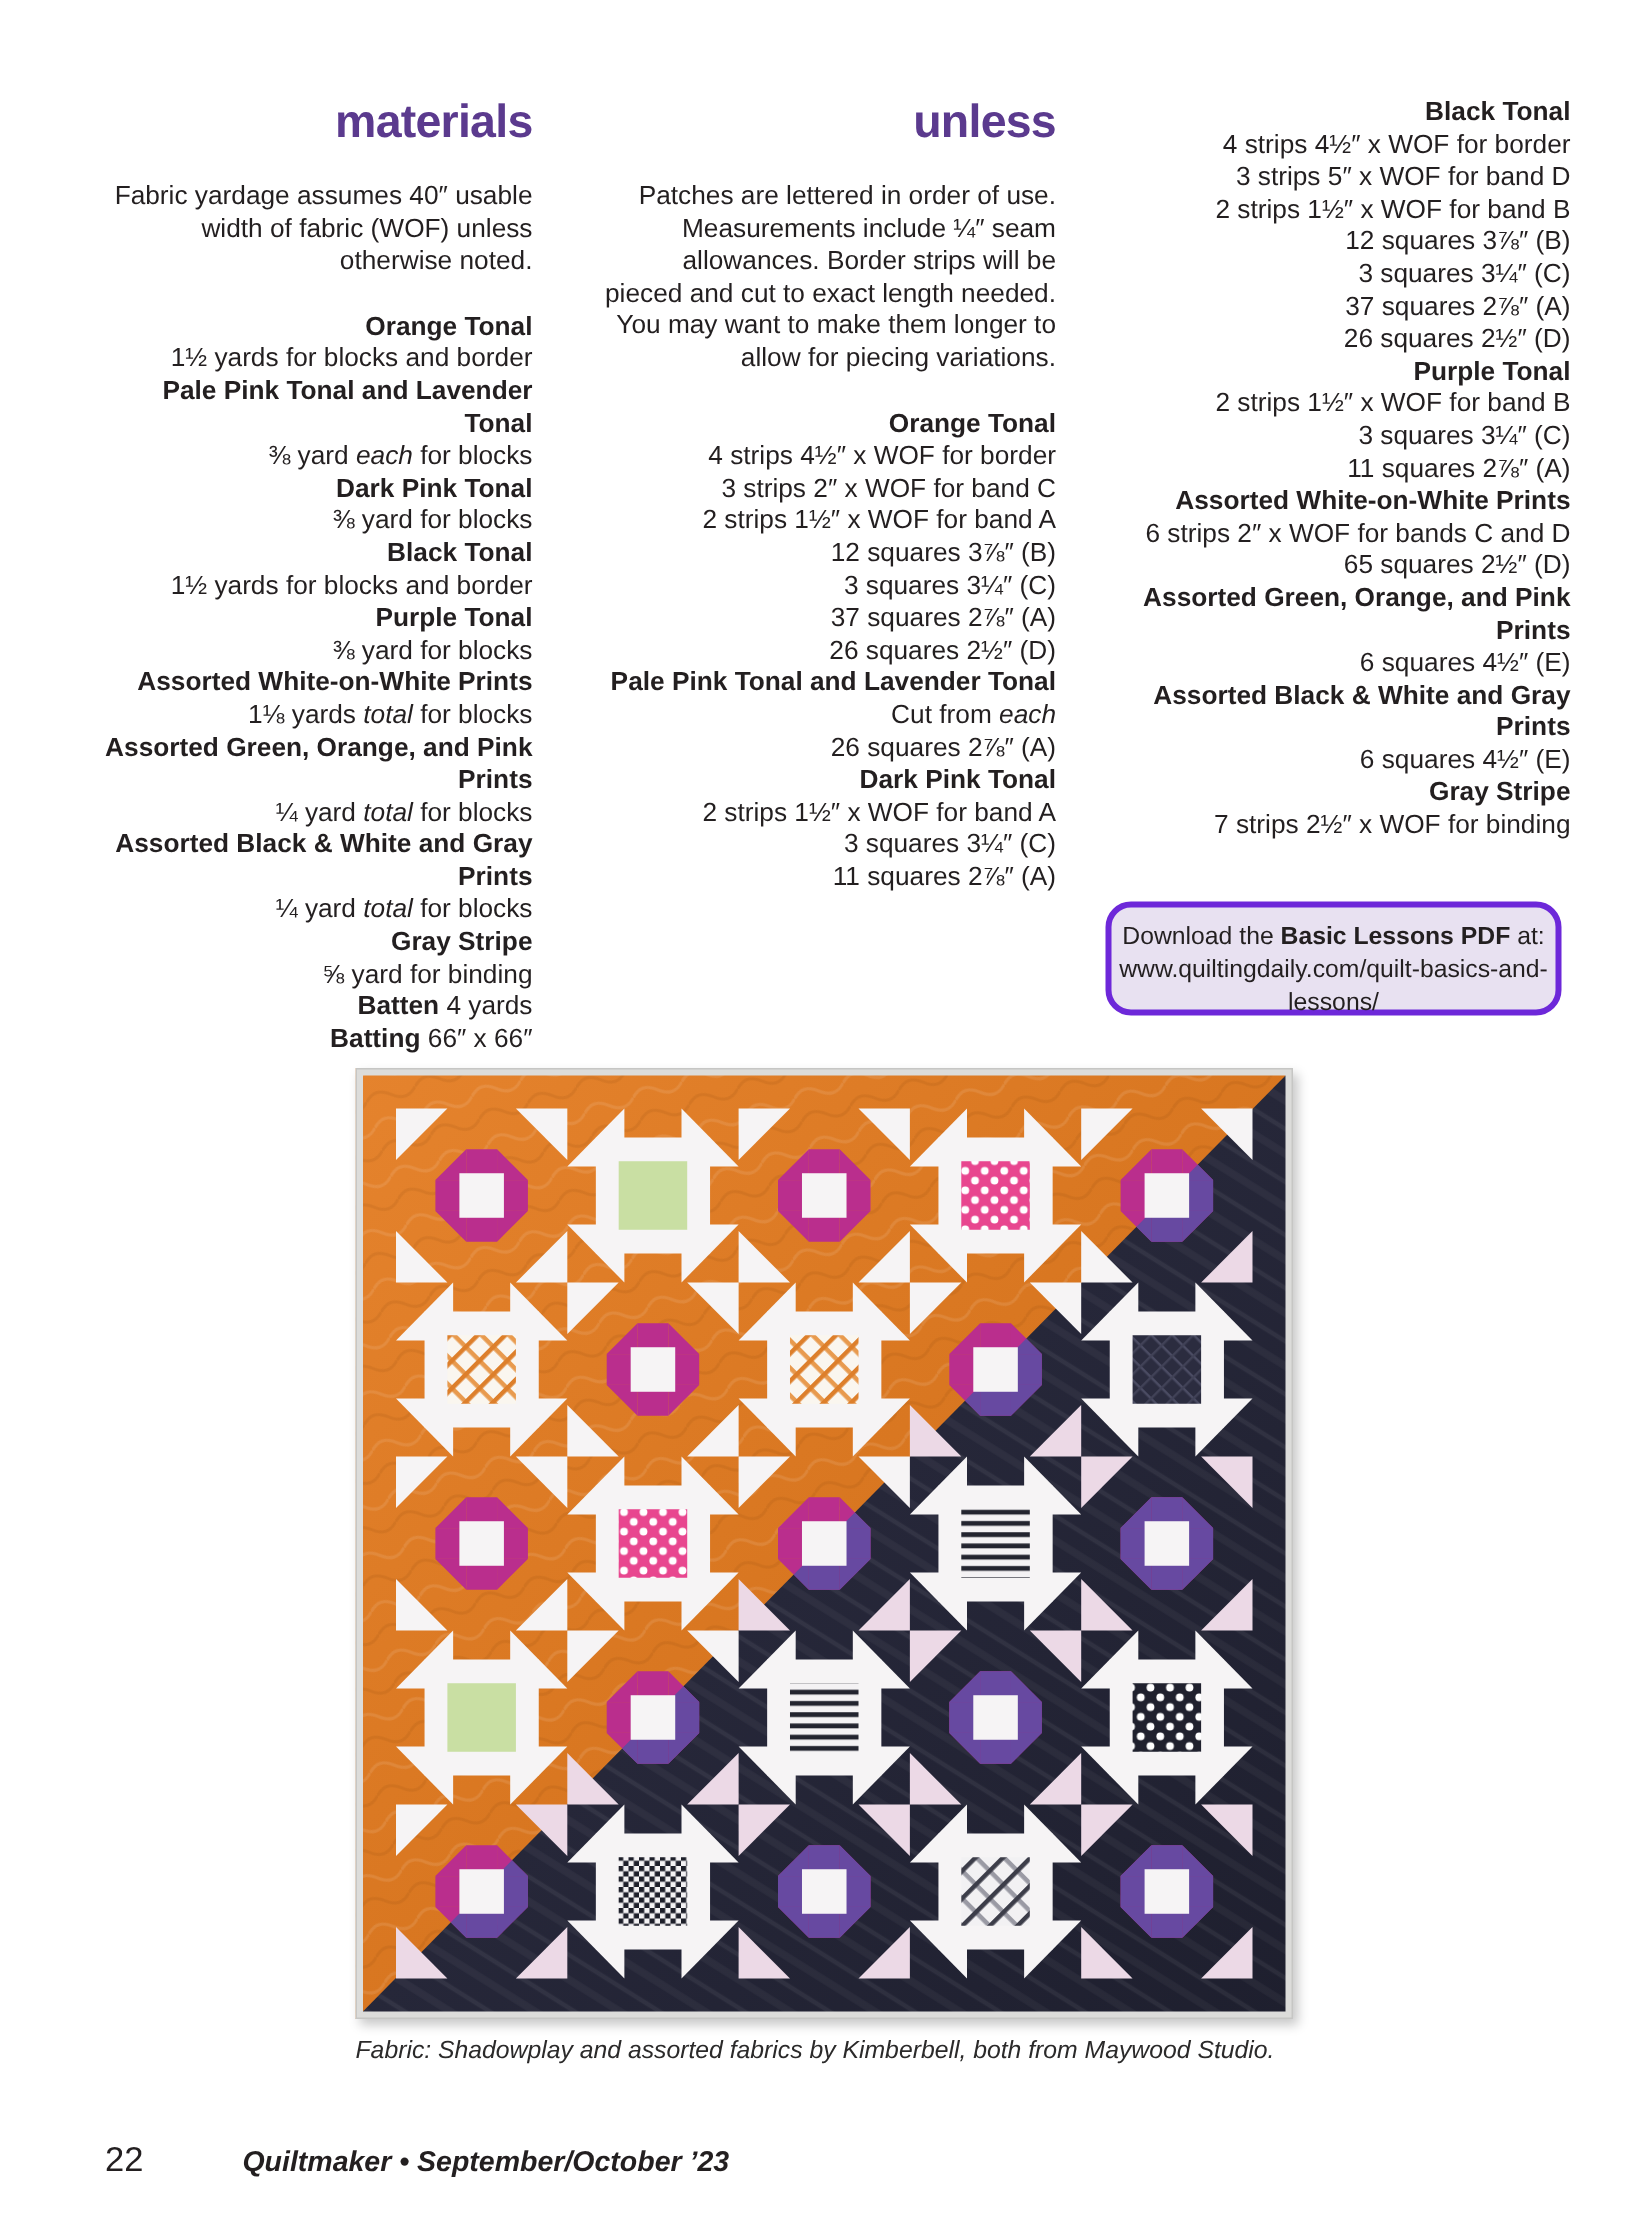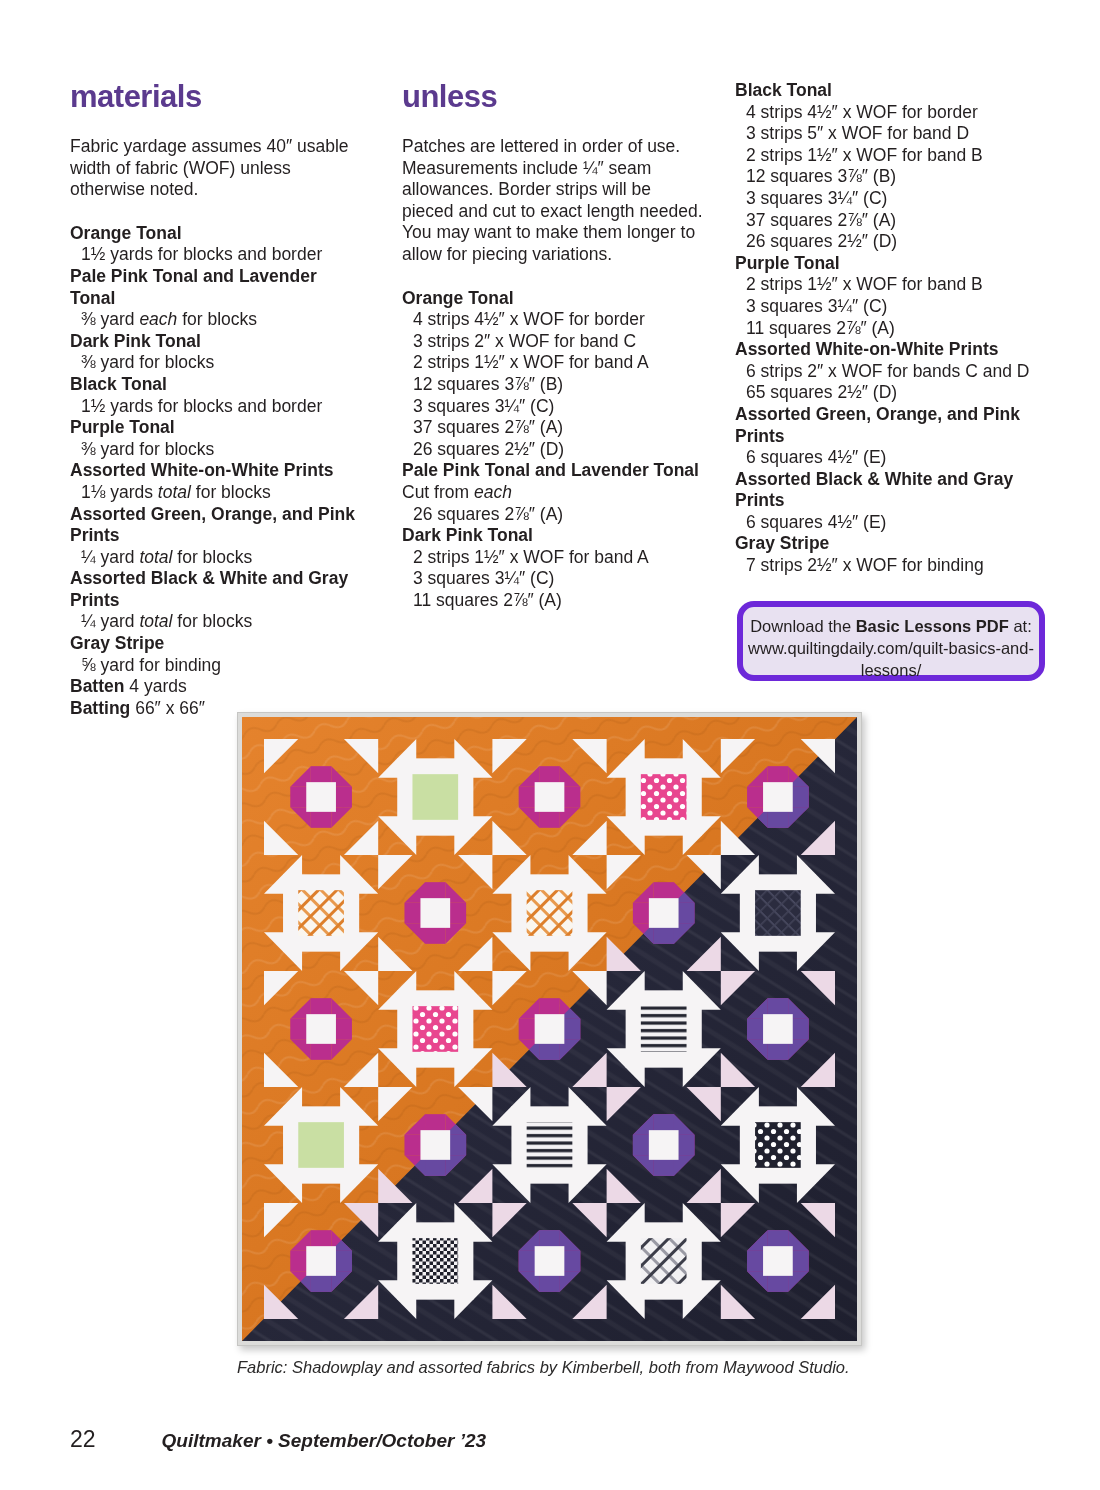--- a/index.html
+++ b/index.html
@@ -1,39 +1,39 @@
 <!DOCTYPE html>
 <html><head>
 <meta charset="utf-8">
 <style>
   html,body{margin:0;padding:0;background:#888;}
   .page{
     position:relative;width:1100px;height:1490px;background:#ffffff;
     font-family:"Liberation Sans",sans-serif;color:#231f20;overflow:hidden;
     margin:0 auto;
   }
-  .col{position:absolute;top:80px;}
+  .col{position:absolute;top:64px;text-align:right;}
   .col-materials{left:70px;width:285px;}
   .col-cutting{left:402px;width:302px;}
   .col-cutting2{left:735px;width:312px;}
   h1.sect{
     font-size:31px;font-weight:700;color:#5b3a8e;margin:0;line-height:34px;
     letter-spacing:-0.5px;
   }
   p.intro{font-size:17.5px;line-height:21.6px;margin:22px 0 0 0;}
   .list{margin-top:22px;font-size:17.5px;}
   .ln{line-height:21.6px;}
   .ln.b{font-weight:700;}
   .ln.n{padding-left:11px;}
   .ln.f{padding-left:0;}
   .list em,.intro em{font-style:italic;font-weight:400;}
   .col-cutting2 .list{margin-top:0;}
   .download-box{
     position:absolute;left:737px;top:601px;width:296px;height:60px;
-    background:#e8e1f1;border:6px solid #6d28d9;border-radius:17px;
+    background:#e8e1f1;border:4px solid #6d28d9;border-radius:17px;
     text-align:center;font-size:16.5px;line-height:22px;padding-top:8px;
     box-sizing:content-box;
   }
   .download-box .l2{font-size:16.5px;}
   figure.quilt{position:absolute;left:237px;top:712px;margin:0;padding:0;}
   figure.quilt svg{display:block;box-shadow:3px 4px 7px rgba(0,0,0,0.22);}
   figcaption{
     margin-top:11px;font-size:16.5px;line-height:21px;font-style:italic;
     color:#2b2a2a;
   }

